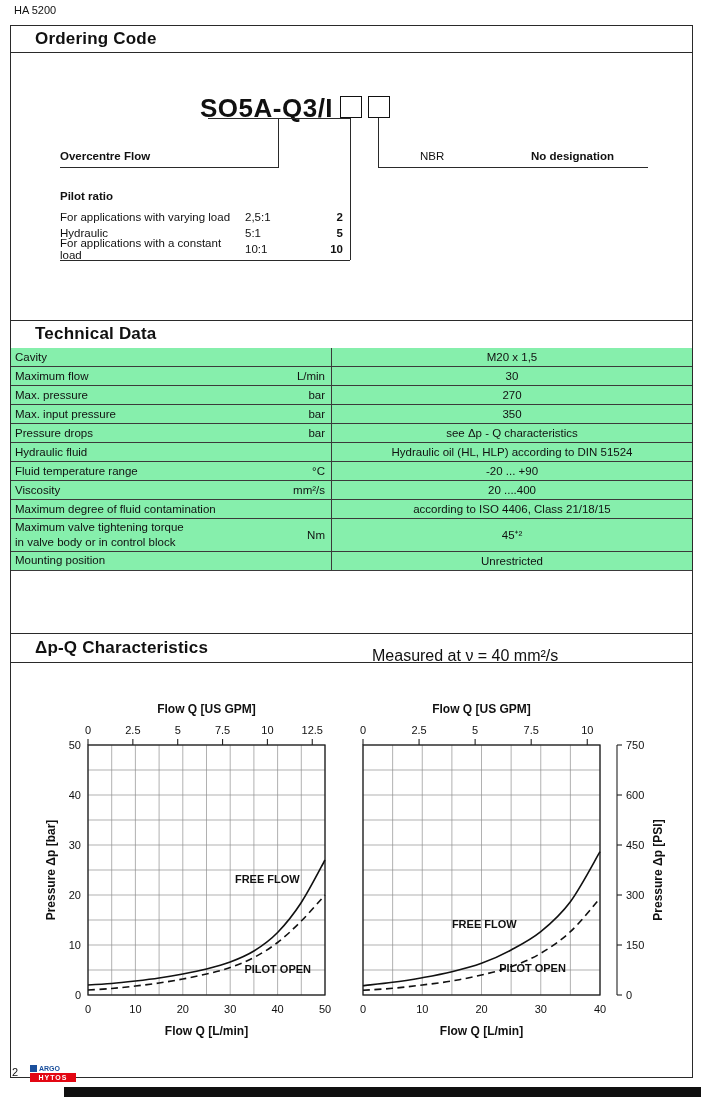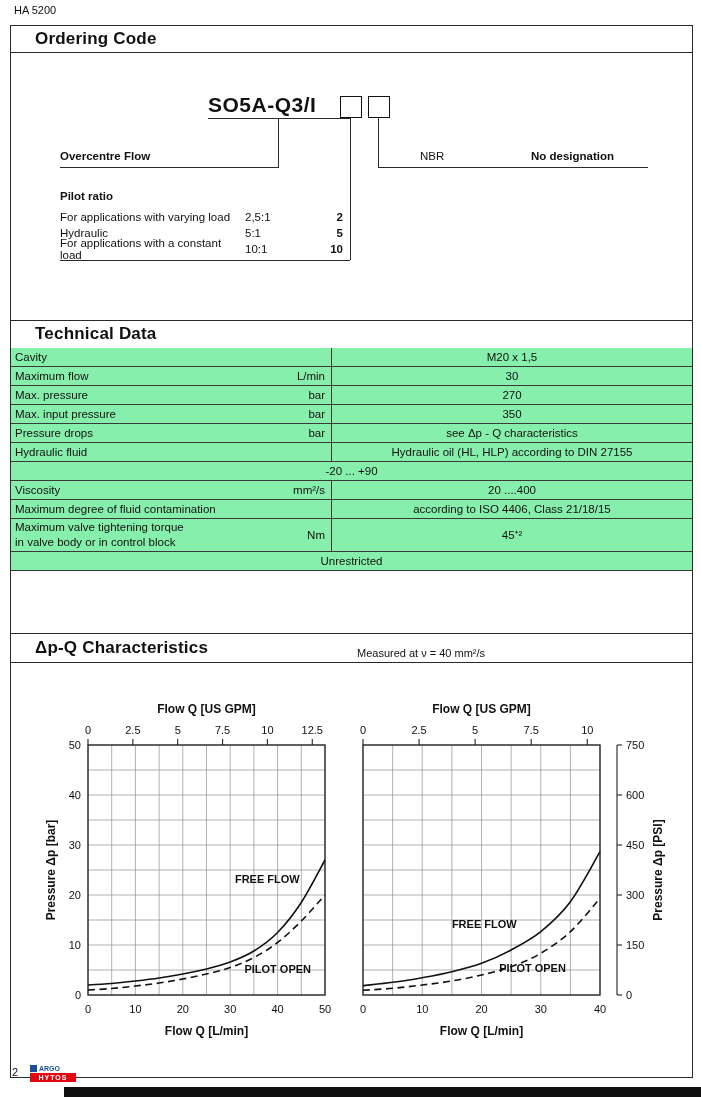--- a/index.html
+++ b/index.html
@@ -7,34 +7,34 @@
   body { font-family:"Liberation Sans", sans-serif; color:#111; }
   #page { position:relative; width:701px; height:1097px; background:#fff; overflow:hidden; }
   .abs { position:absolute; }
   .hline { position:absolute; background:#2a2a2a; height:1px; }
   .vline { position:absolute; background:#2a2a2a; width:1px; }
   .sec-title { font-size:17px; font-weight:700; letter-spacing:.2px; }
   .small { font-size:11.5px; }
   .bold { font-weight:700; }
   #doc-code { position:absolute; left:14px; top:4px; font-size:11px; }
   #main-frame { position:absolute; left:10px; top:25px; width:683px; height:1053px; border:1.3px solid #2a2a2a; background:#fff; }
-  #ordering-code-value { position:absolute; left:208px; top:93px; font-size:21px; font-weight:700; letter-spacing:.5px; }
+  #ordering-code-value { position:absolute; left:200px; top:93px; font-size:26px; font-weight:700; letter-spacing:.5px; }
   .codebox { position:absolute; width:22px; height:22px; border:1.6px solid #111; background:#fff; }
   #pilot-rows { position:absolute; left:60px; top:209px; width:285px; font-size:11.5px; }
   .prow { display:flex; height:16px; align-items:center;justify-content:center; }
   .pdesc { width:185px; }
   .pratio { width:60px; }
   .pcode { flex:1; text-align:right; font-weight:700; padding-right:2px; }
   #tech-table { position:absolute; left:11px; top:348px; width:681px; font-size:11.5px; border-top:0; }
   .trow { display:flex; border-bottom:1px solid #3a3a3a; min-height:19px; align-items:stretch; background:#86efac; }
   .tleft { width:321px; border-right:1px solid #3a3a3a; display:flex; justify-content:space-between; align-items:center; padding:1px 6px 1px 4px; }
   .tparam { white-space:pre-line; line-height:1.3; }
   .tunit { text-align:right; padding-left:8px; white-space:nowrap; }
   .tval { flex:1; display:flex; align-items:center; justify-content:center; text-align:right; padding:1px 4px; }
-  #subtitle { position:absolute; left:357px; top:647px; font-size:11px; }
+  #subtitle { position:absolute; left:372px; top:647px; font-size:16px; }
   svg text { font-family:"Liberation Sans", sans-serif; fill:#111; }
   .grid { stroke:#8f8f8f; stroke-width:.7; }
   .frame { stroke:#222; stroke-width:1.3; fill:none; }
   .axis { stroke:#222; stroke-width:1.1; }
   .tick { font-size:11px; }
   .axlabel { font-size:12px; font-weight:700; }
   .curve { stroke:#111; stroke-width:1.6; fill:none; }
   .dashed { stroke-dasharray:7 4.5; }
   .curvelabel { font-size:11px; font-weight:700; }
   #page-number { position:absolute; left:12px; top:1066px; font-size:11px; }
@@ -127,23 +127,27 @@
           <span class="tparam">Pressure drops</span>
           <span class="tunit">bar</span>
         </div>
         <div class="tval">see Δp - Q characteristics</div>
       </div>
       <div class="trow">
         <div class="tleft">
           <span class="tparam">Hydraulic fluid</span>
           <span class="tunit"></span>
         </div>
-        <div class="tval">Hydraulic oil (HL, HLP) according to DIN 27155</div>
-      </div>
-      <div class="trow">
+        <div class="tval">Hydraulic oil (HL, HLP) according to DIN 51524</div>
+      </div>
+      <div class="trow">
+        <div class="tleft">
+          <span class="tparam">Fluid temperature range</span>
+          <span class="tunit">°C</span>
+        </div>
         <div class="tval">-20 ... +90</div>
       </div>
       <div class="trow">
         <div class="tleft">
           <span class="tparam">Viscosity</span>
           <span class="tunit">mm²/s</span>
         </div>
         <div class="tval">20 ....400</div>
       </div>
       <div class="trow">
@@ -155,20 +159,24 @@
       </div>
       <div class="trow">
         <div class="tleft">
           <span class="tparam">Maximum valve tightening torque
 in valve body or in control block</span>
           <span class="tunit">Nm</span>
         </div>
         <div class="tval">45⁺²</div>
       </div>
       <div class="trow">
+        <div class="tleft">
+          <span class="tparam">Mounting position</span>
+          <span class="tunit"></span>
+        </div>
         <div class="tval">Unrestricted</div>
       </div>
     </div>
 
   <div class="hline" style="left:11px; top:633px; width:681px;"></div>
   <div class="abs sec-title" style="left:35px; top:638px;">Δp-Q Characteristics</div>
   <div id="subtitle">Measured at  ν = 40 mm²/s</div>
   <div class="hline" style="left:11px; top:662px; width:681px;"></div>
 
   <svg id="chart-left" class="abs" style="left:40px; top:690px;" width="310" height="360">

